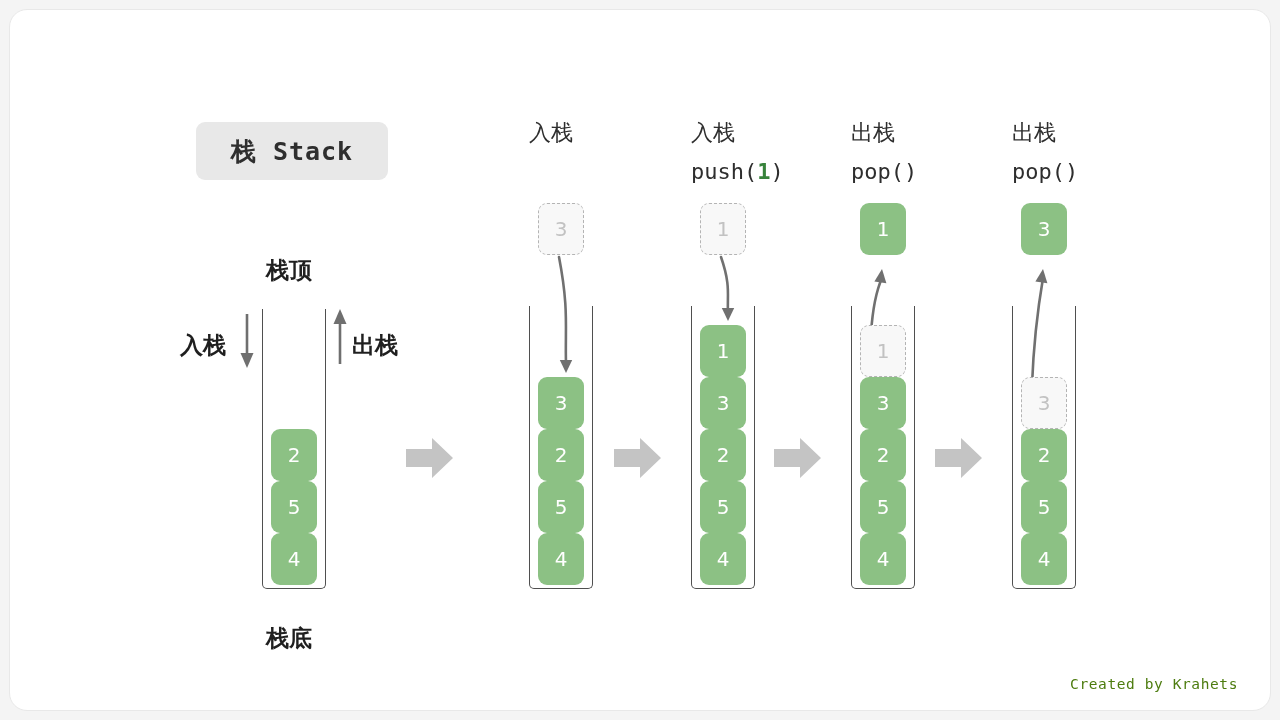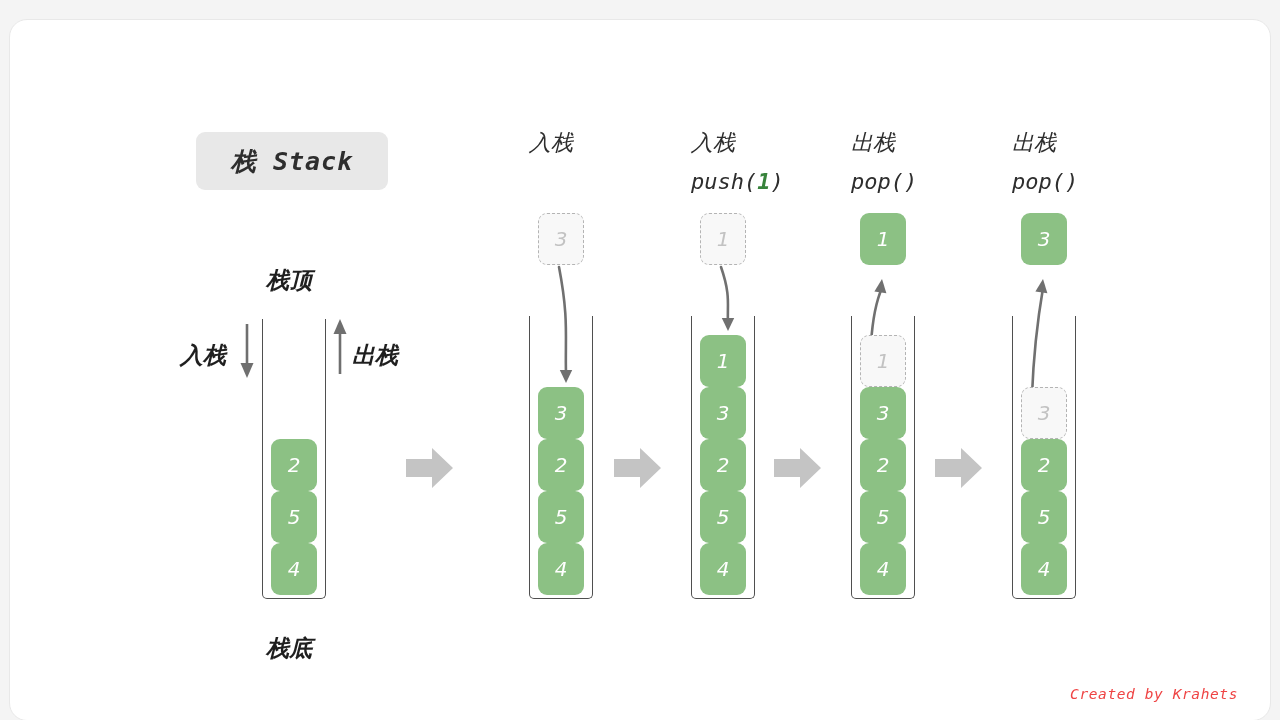--- a/index.html
+++ b/index.html
@@ -15,29 +15,28 @@
   }
   #stage {
     position: relative;
     width: 1280px;
     height: 720px;
     background: #f4f4f4;
   }
   .card {
     position: absolute;
     left: 9px;
-    top: 19px;
+    top: 9px;
     width: 1262px;
     height: 702px;
     background: #ffffff;
     border: 1px solid #e8e8e8;
     border-radius: 18px;
     box-sizing: border-box;
     overflow: hidden;
-    font-style: italic;
   }
 
   
   .title-chip {
     position: absolute;
     left: 186px;
     top: 112px;
     width: 192px;
     height: 58px;
     background: #e8e8e8;
@@ -144,21 +143,21 @@
     stroke: #6f6f6f;
     stroke-width: 2.6;
     stroke-linecap: butt;
   }
   .tiny-arrow-head { fill: #6f6f6f; }
 
   .credit {
     position: absolute;
     right: 32px;
     bottom: 18px;
-    color: #ef4444;
+    color: #4d7c0f;
     font-size: 14.5px;
     letter-spacing: 0.6px;
     font-family: "DejaVu Sans Mono", monospace;
     white-space: nowrap;
   }
 </style>
 </head>
 <body>
 
 <div id="stage">

